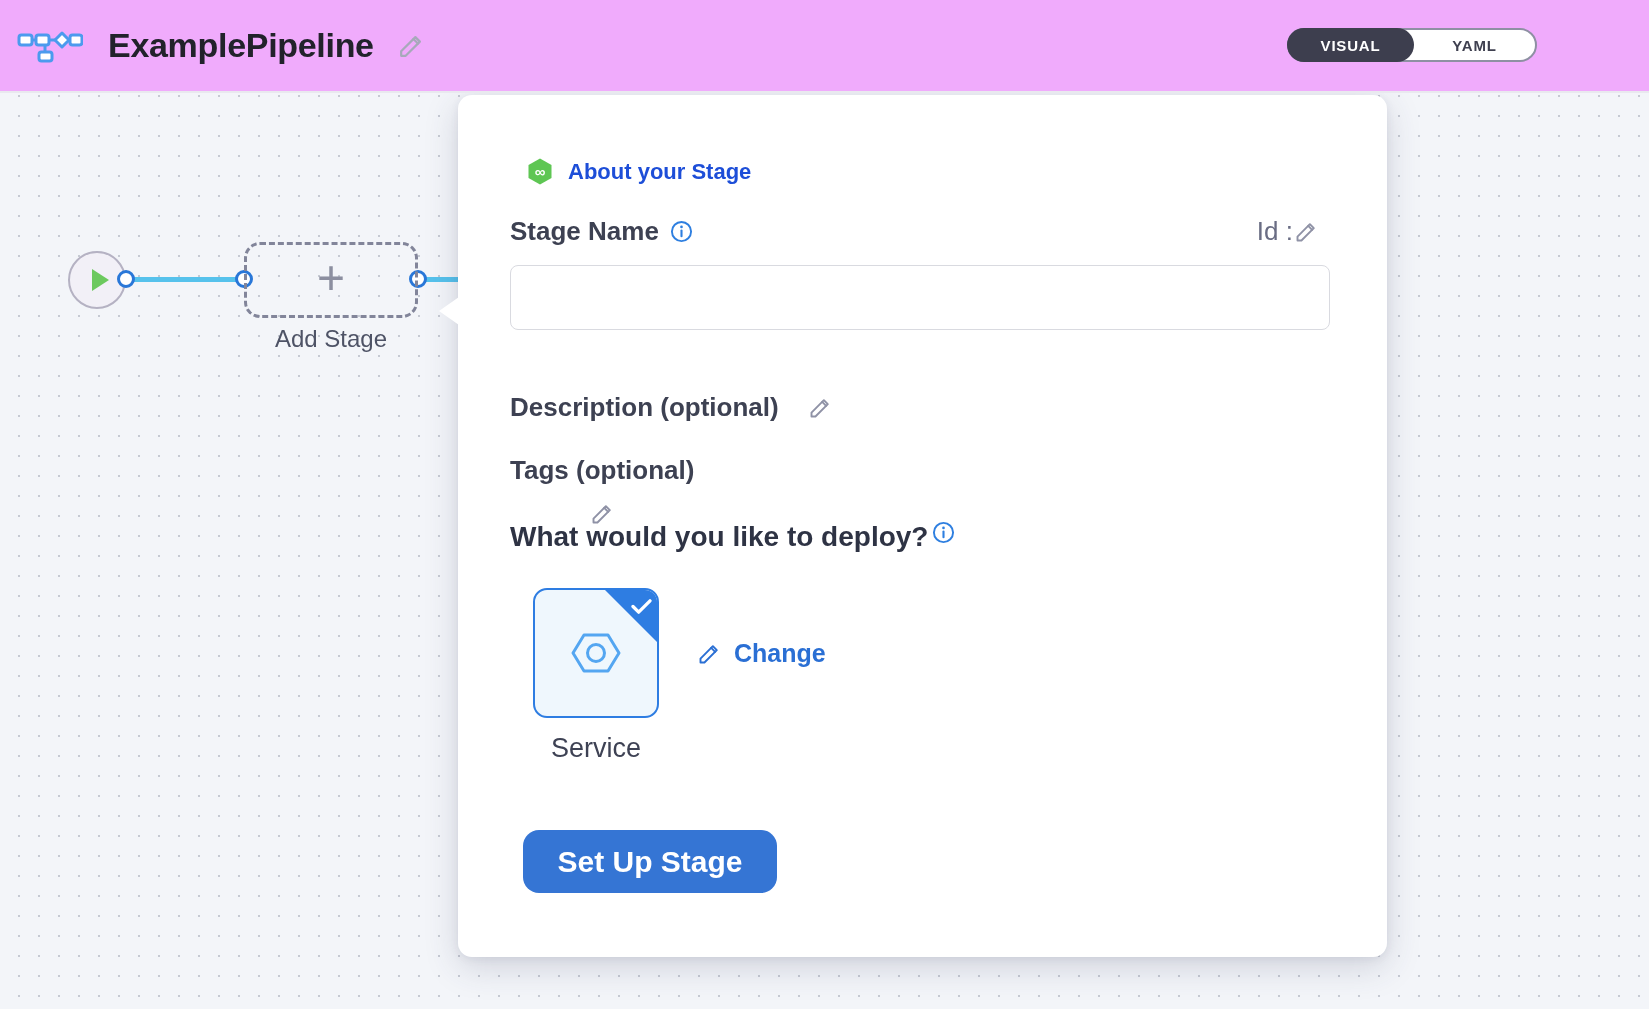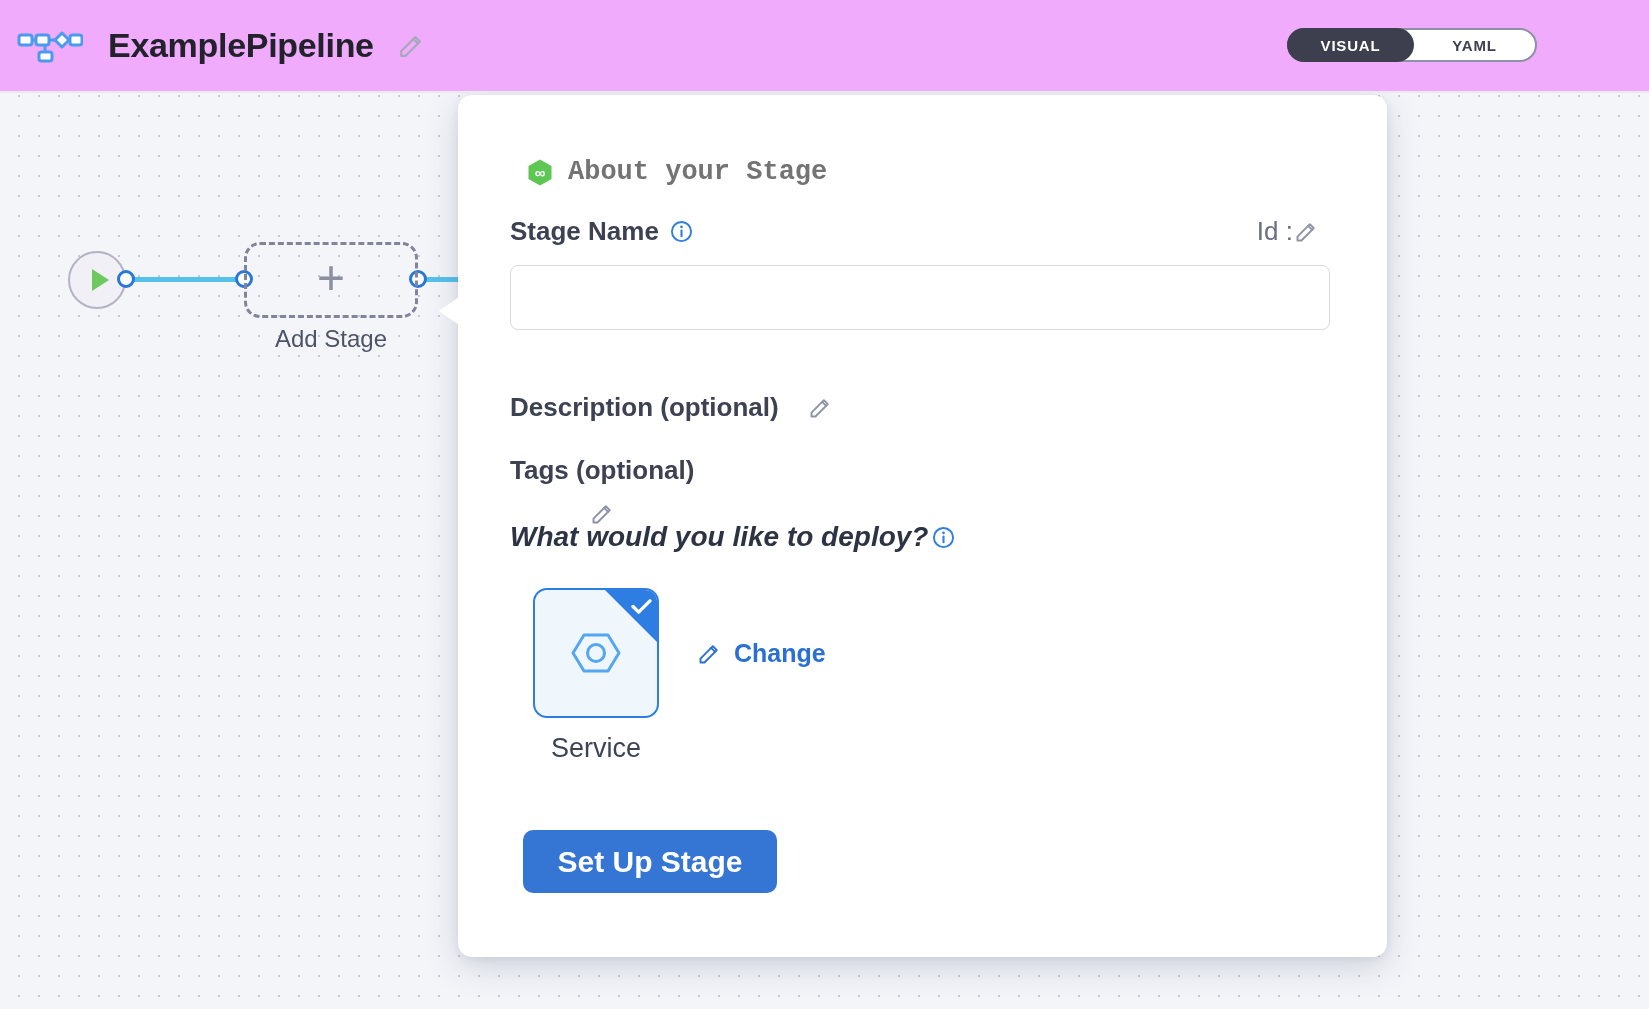--- a/index.html
+++ b/index.html
@@ -74,58 +74,58 @@
     position:absolute; left:458px; top:2px; width:929px; height:862px; background:#fff;
     border-radius:14px; box-shadow:0 10px 34px rgba(50,55,90,0.18), 0 2px 8px rgba(50,55,90,0.08);
     z-index:3;
   }
   .panel-arrow{
     position:absolute; left:-19px; top:202px; width:0; height:0;
     border-right:20px solid #fff; border-top:14px solid transparent; border-bottom:14px solid transparent;
   }
   .heading-row{position:absolute; left:69px; top:62px; display:flex; align-items:center; gap:15px;}
   .stage-type-icon{width:26px; height:29px; flex:0 0 auto;}
-  .panel-heading{font-size:27px; font-weight:700; color:#737373;font-family:Liberation Mono, monospace;}
+  .panel-heading{font-size:22px; font-weight:700; color:#1d4ed8;}
   .stage-name-row{position:absolute; left:52px; top:121px; display:flex; align-items:center; gap:11px;}
   .field-label{font-size:26px; font-weight:700; color:#3d4152;}
   .info-icon{width:23px; height:23px; color:var(--c-info,#2e7fe0); background:none; border:none; cursor:pointer; padding:0;}
   .info-icon svg{width:23px; height:23px;}
   .id-row{position:absolute; right:67px; top:121px; display:flex; align-items:center; }
   .id-label{font-size:26px; color:#6a6d84;}
   .pencil-btn{background:none; border:none; cursor:pointer; color:#8f92a6; padding:0; display:flex; align-items:center;}
   .pencil-btn svg{width:27px; height:27px;}
   .stage-name-input{
     position:absolute; left:52px; top:170px; width:820px; height:65px;
     border:1px solid #d9dae0; border-radius:8px; background:#fff; font-size:26px; color:#22222b;
     padding:0 18px; outline:none; font-family:inherit;
   }
   .desc-row{position:absolute; left:52px; top:297px; display:flex; align-items:center; gap:28px;}
   .tags-row{position:absolute; left:52px; top:360px; display:flex; align-items:center; gap:14px;flex-direction:column;}
-  .deploy-row{position:absolute; left:52px; top:426px; display:flex; align-items:center; gap:4px;font-style:italic;}
+  .deploy-row{position:absolute; left:52px; top:426px; display:flex; align-items:flex-start; gap:4px;}
   .deploy-question{font-size:28px; font-weight:700; color:#2e3344;}
   .service-card{
     position:absolute; left:75px; top:493px; width:126px; height:130px; border-radius:14px;
     background:var(--c-card-bg,#eff7fd); border:2px solid var(--c-sel-border,#2e7de2);
     cursor:pointer; overflow:hidden; display:flex; align-items:center; justify-content:center;
   }
   .corner-check{
     position:absolute; top:0; right:0; width:0; height:0;
     border-top:52px solid var(--c-sel-border,#2e7de2); border-left:52px solid transparent;
   }
   .corner-check-mark{position:absolute; top:8px; right:5px; width:21px; height:17px;}
   .service-hex-icon{width:60px; height:52px; color:var(--c-hex,#54a6f1);}
   .change-link{
     position:absolute; left:238px; top:544px; display:flex; align-items:center; gap:11px;
     background:none; border:none; cursor:pointer; color:var(--c-link,#2a6fd4); font-family:inherit;
   }
   .change-link svg{width:27px; height:27px;}
   .change-label{font-size:25px; font-weight:600; color:var(--c-link,#2a6fd4);}
   .service-label{position:absolute; left:63px; top:638px; width:150px; text-align:center; font-size:27px; color:#3e4254;}
   .setup-btn{
-    position:absolute; left:65px; top:735px; width:254px; height:63px; border:none; border-radius:10px;
+    position:absolute; left:65px; top:735px; width:254px; height:63px; border:none; border-radius:16px;
     background:var(--c-accent,#3575d4); color:#fff; font-size:30px; font-weight:700; cursor:pointer;
     font-family:inherit;
   }
 </style>
 </head>
 <body>
 
 <div class="header">
   <svg class="pipeline-icon" viewBox="0 0 66 34" fill="none" stroke="currentColor" stroke-width="3">
     <line x1="7" y1="11" x2="60" y2="11"></line>

